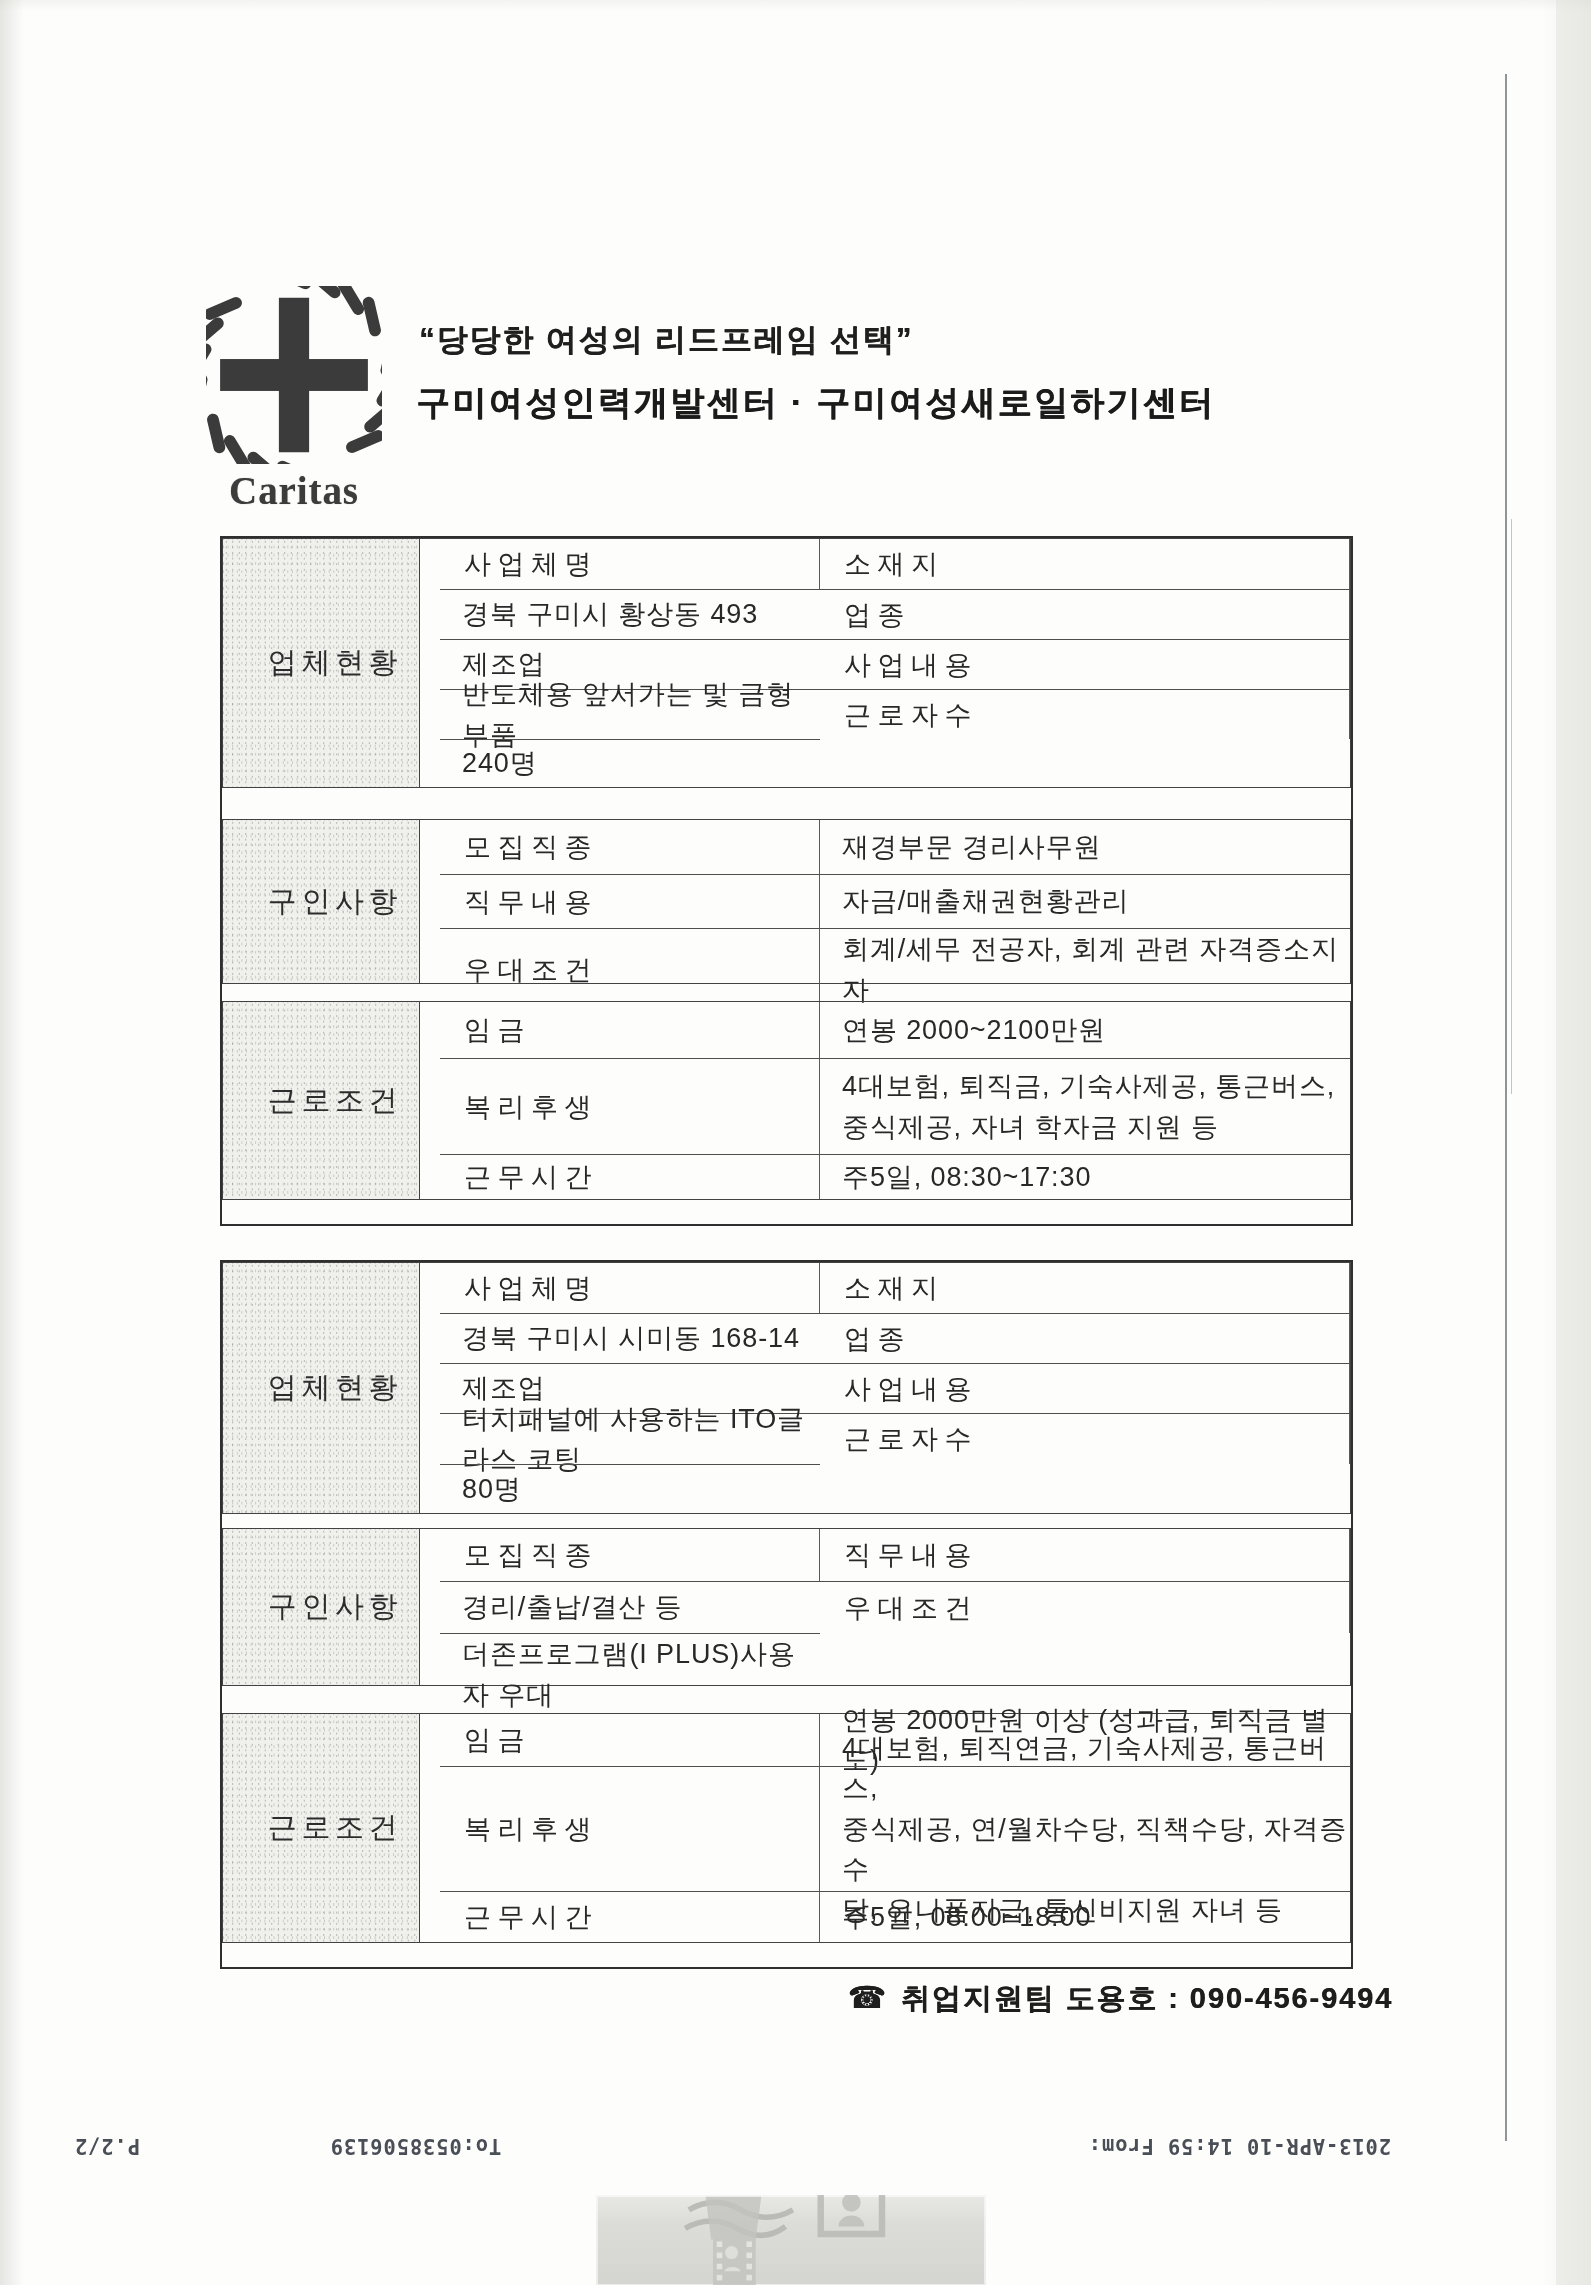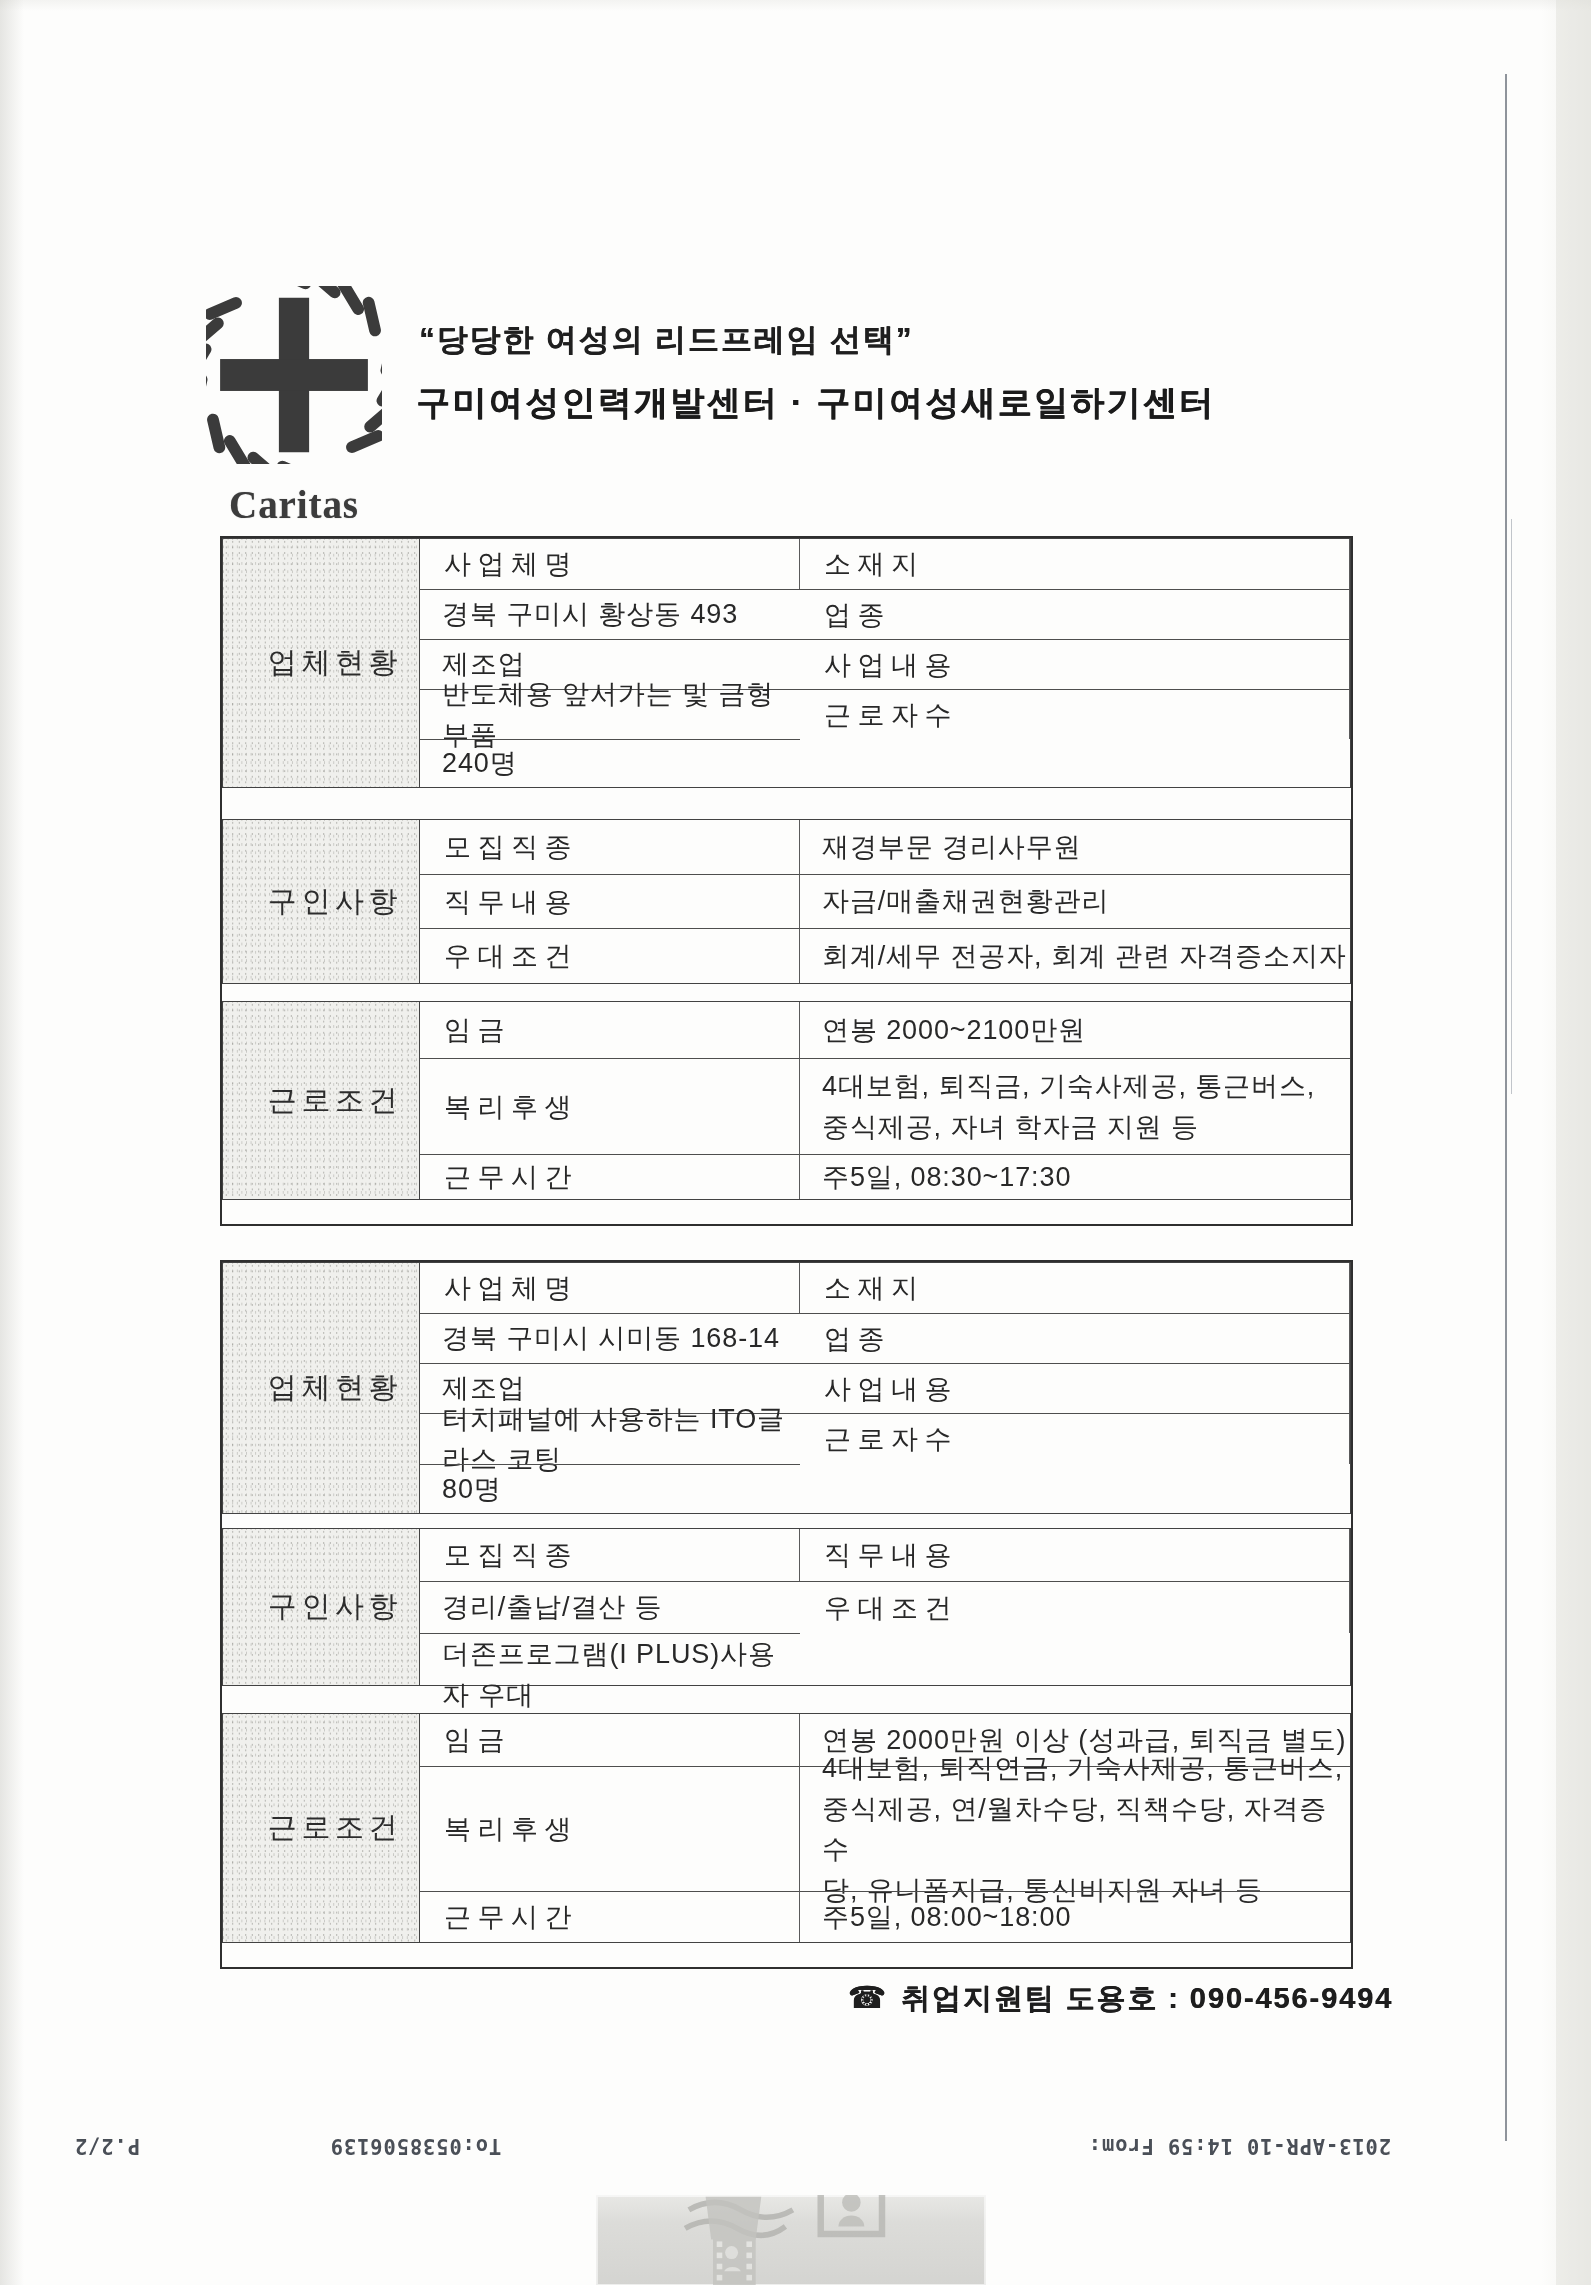--- a/index.html
+++ b/index.html
@@ -15,41 +15,41 @@
   }
   
   .scanline-v{position:absolute;left:1505px;top:74px;width:1.9px;height:2067px;
     background:#7b818a;opacity:.85;}
   .scanline-v2{position:absolute;left:1511px;top:519px;width:0.9px;height:575px;
     background:#9aa0a8;opacity:.6;}
   .right-band{position:absolute;left:1556px;top:0;width:35px;height:2286px;
     background:rgba(222,222,216,.45);}
   
   .logo-wrap{position:absolute;left:206px;top:286px;width:176px;text-align:center;}
-  .logo-word{margin-top:15px;font-family:"Liberation Serif","DejaVu Serif",serif;
+  .logo-word{margin-top:1px;font-family:"Liberation Serif","DejaVu Serif",serif;
     font-weight:700;font-size:39px;letter-spacing:0.9px;color:#3c3c3c;
     text-shadow:0 0 0.9px rgba(60,60,60,.55);}
   .hdr-quote{position:absolute;left:419px;top:319px;font-size:31px;font-weight:700;
     color:#1f1f1f;letter-spacing:1.9px;text-shadow:0.5px 0 0 #1f1f1f;}
   .hdr-org{position:absolute;left:416px;top:380px;font-size:34px;font-weight:700;
     color:#1b1b1b;letter-spacing:2.3px;text-shadow:0.6px 0 0 #1b1b1b;}
   
   .table{position:absolute;left:220px;width:1133px;border:2.8px solid #2f2f2f;
     box-sizing:border-box;background:transparent;}
   .sec{position:absolute;left:0;right:0;display:flex;border:1.9px solid #424242;
     box-sizing:border-box;}
   .shead{width:168px;flex:0 0 168px;display:flex;align-items:center;justify-content:center;
     border-right:1.9px solid #424242;font-size:29px;letter-spacing:4.6px;color:#2c2c2c;
     font-weight:500;
     background-color:#f0f0ed;
     background-image:
       radial-gradient(rgba(120,120,114,.55) 0.8px, transparent 1px),
       radial-gradient(rgba(150,150,144,.45) 0.7px, transparent 0.9px);
     background-size:6.5px 5.6px,4.6px 8.3px;background-position:0 0,2.8px 3.7px;padding-left:28px;}
-  .rows{flex:1;display:grid;grid-template-columns:380px 1fr;}
+  .rows{flex:1;display:grid;grid-template-columns:380px 1fr;padding-left:20px;}
   .lbl,.val{display:flex;align-items:center;box-sizing:border-box;
     border-top:1.9px solid #4e4e4e;font-size:27px;font-weight:500;color:#282828;}
   .rows > :nth-child(-n+2){border-top:none;}
   .lbl{padding-left:24px;letter-spacing:6.5px;border-right:1.4px solid #5a5a5b;}
   .val{padding-left:22px;letter-spacing:0.9px;white-space:pre-line;line-height:1.5;}
   .val.co{letter-spacing:5.6px;}
   
   .contact{position:absolute;left:0;top:1979px;width:1393px;text-align:right;
     font-size:29px;font-weight:700;color:#1e1e1e;letter-spacing:1.9px;
     text-shadow:0.5px 0 0 #1e1e1e;}

